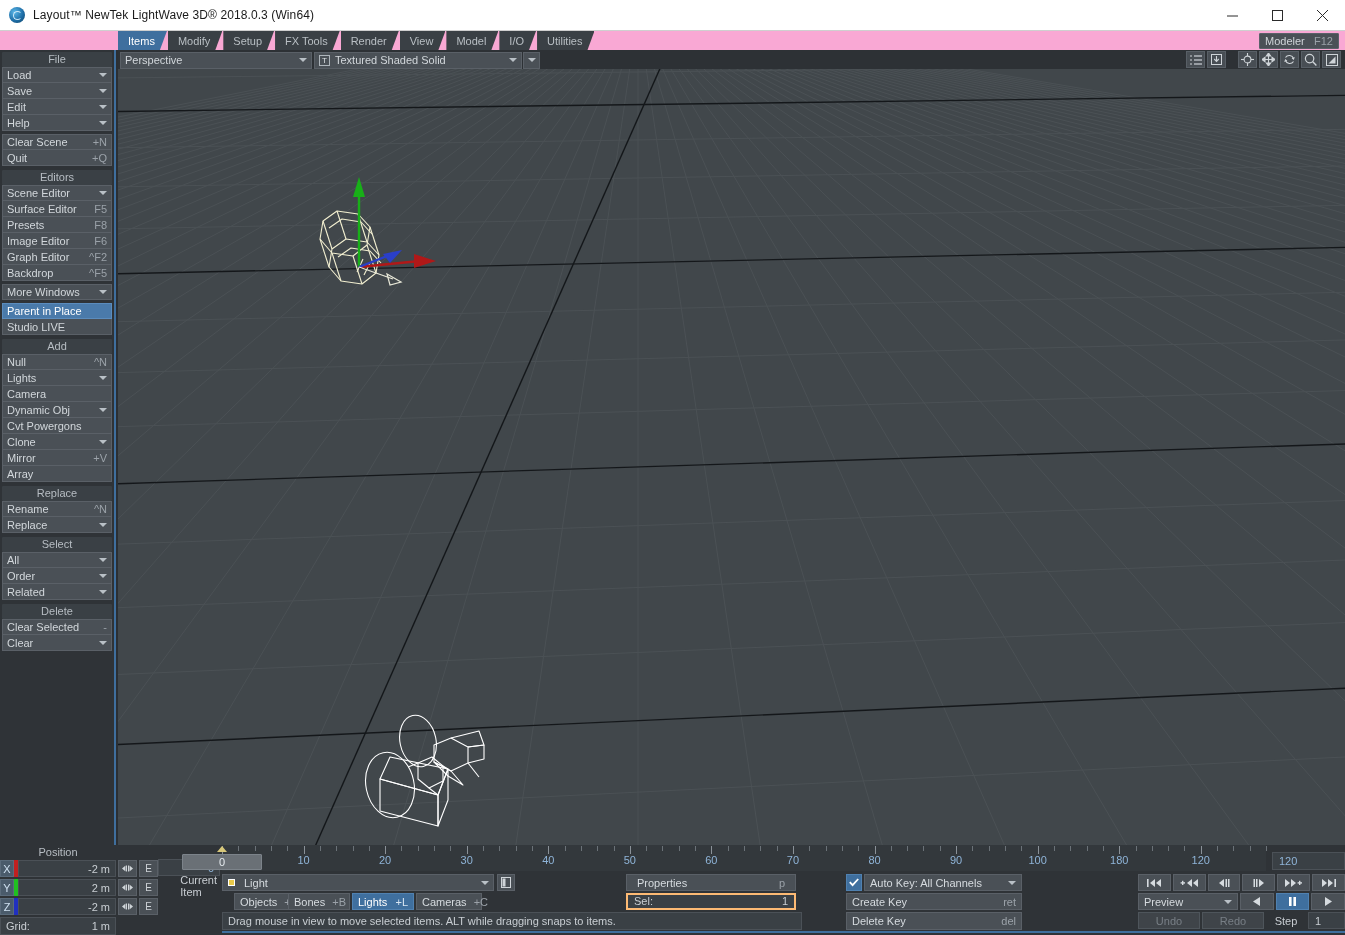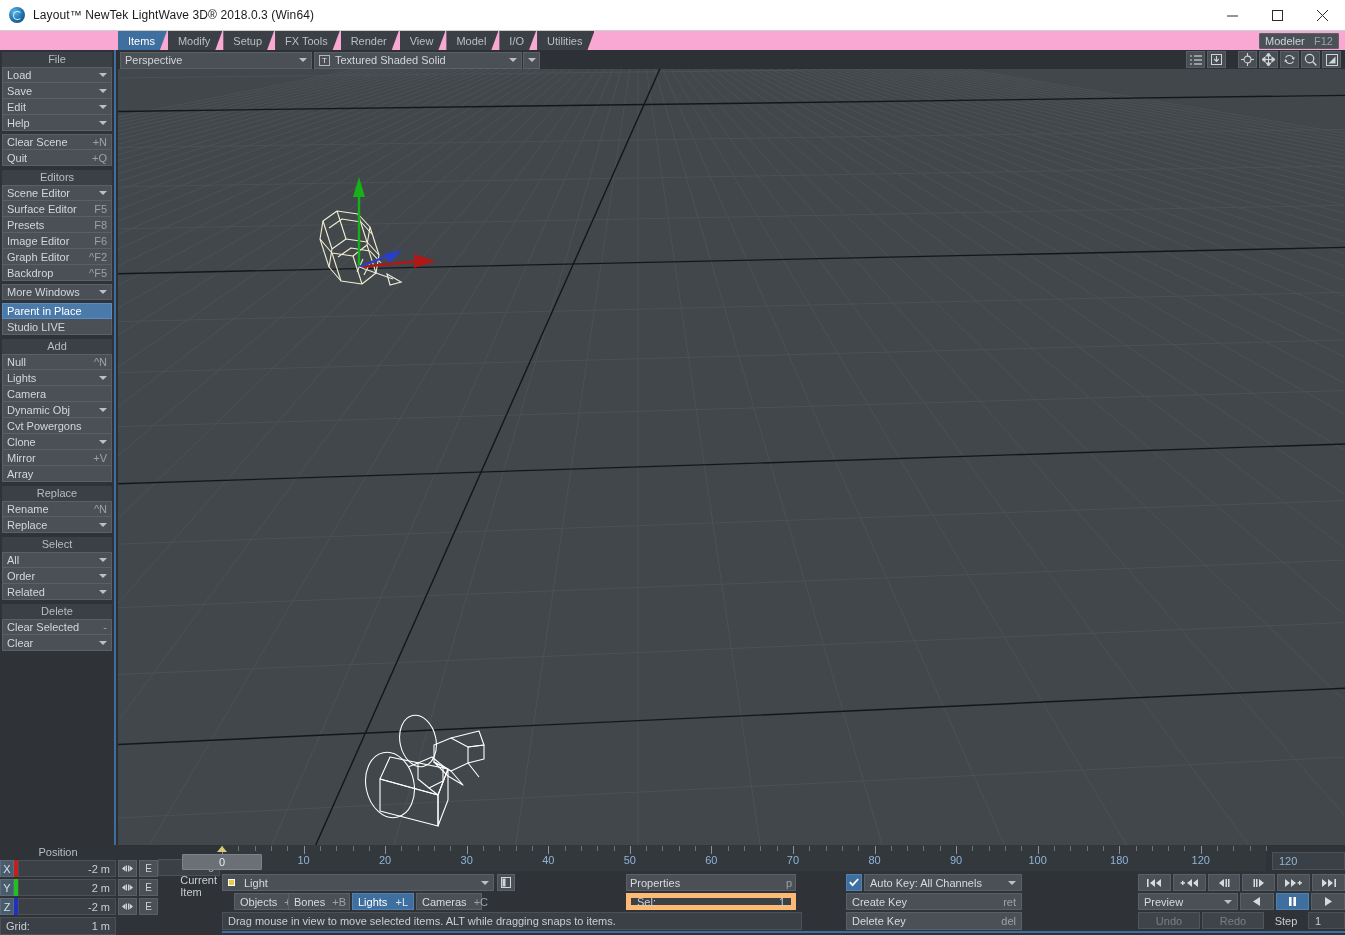--- a/index.html
+++ b/index.html
@@ -206,21 +206,21 @@
     background: #e8c949; border: 1px solid #ffffff; display: block;
   }
   .panel-ico {
     position: absolute; left: 275px; top: 0; width: 18px; height: 17px;
     background: #4a5056; border: 1px solid #5a6067;
     display: flex; align-items: center; justify-content: center;
   }
   .props-btn {
     position: absolute; left: 404px; top: 0; width: 170px; height: 17px;
     background: #4a5056; border: 1px solid #5a6067;
-    display: flex; align-items: center; padding: 0 3px; color: #d6dbdf; font-size: 11px;
+    display: flex; align-items: center; padding: 0 10px; color: #d6dbdf; font-size: 11px;
   }
   .props-btn .sc { margin-left: auto; color: #9ba2a9; }
   .autokey-chk {
     position: absolute; left: 624px; top: 0; width: 16px; height: 17px;
     background: #3f6f9e; border: 1px solid #5081b0;
     display: flex; align-items: center; justify-content: center; color: #fff; font-size: 10px;
   }
   .autokey-sel {
     position: absolute; left: 642px; top: 0; width: 158px; height: 17px;
     background: #4a5056; border: 1px solid #5a6067;
@@ -232,22 +232,22 @@
   .mode-btn {
     position: absolute; top: 0; height: 17px; background: #4a5056;
     border: 1px solid #5a6067; display: flex; align-items: center;
     padding: 0 5px; color: #d6dbdf; font-size: 11px;
   }
   .mode-btn.active { background: #3f6f9e; color: #ffffff; border-color: #5081b0; }
   .mode-btn .sc { margin-left: auto; padding-left: 7px; color: #9ba2a9; }
   .mode-btn.active .sc { color: #d8e6f3; }
   .sel-box {
     position: absolute; left: 404px; top: 0; width: 170px; height: 17px;
-    background: #3a4045; border: 5px solid #fdba74;
-    display: flex; align-items: center; padding: 0 6px; color: #c9ced3; font-size: 11px;
+    background: #3a4045; border: 2px solid #fdba74;
+    display: flex; align-items: flex-start; padding: 0 6px; color: #c9ced3; font-size: 11px;
   }
   .sel-box .sv { margin-left: auto; }
   .key-btn {
     position: absolute; top: 0; left: 624px; width: 176px; height: 17px;
     background: #4a5056; border: 1px solid #5a6067;
     display: flex; align-items: center; padding: 0 5px; color: #d6dbdf; font-size: 11px;
   }
   .key-btn .sc { margin-left: auto; color: #9ba2a9; }
 
   

